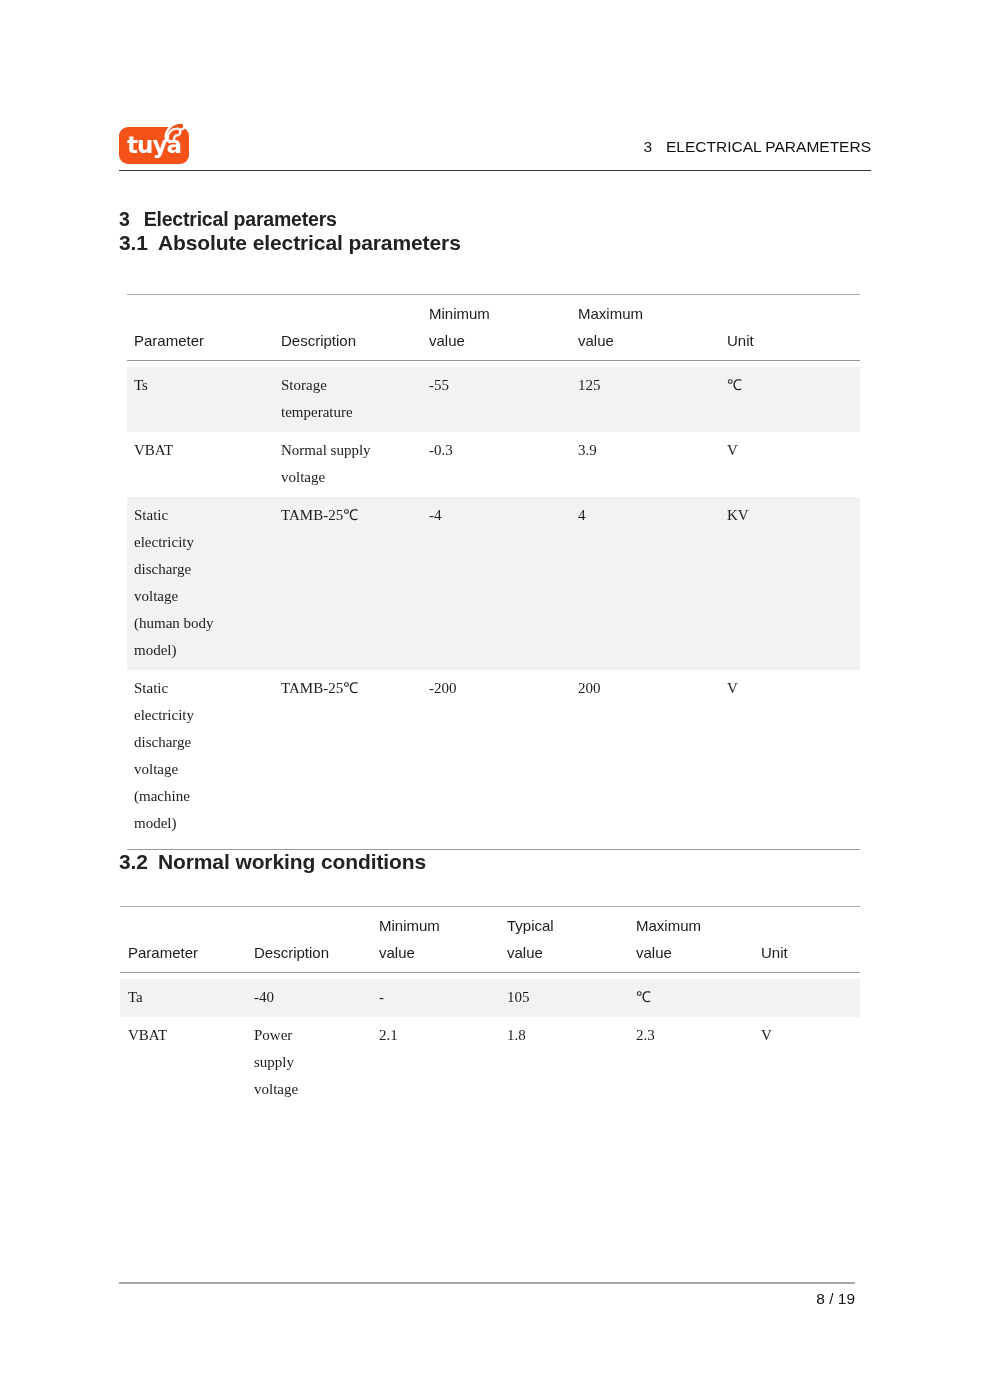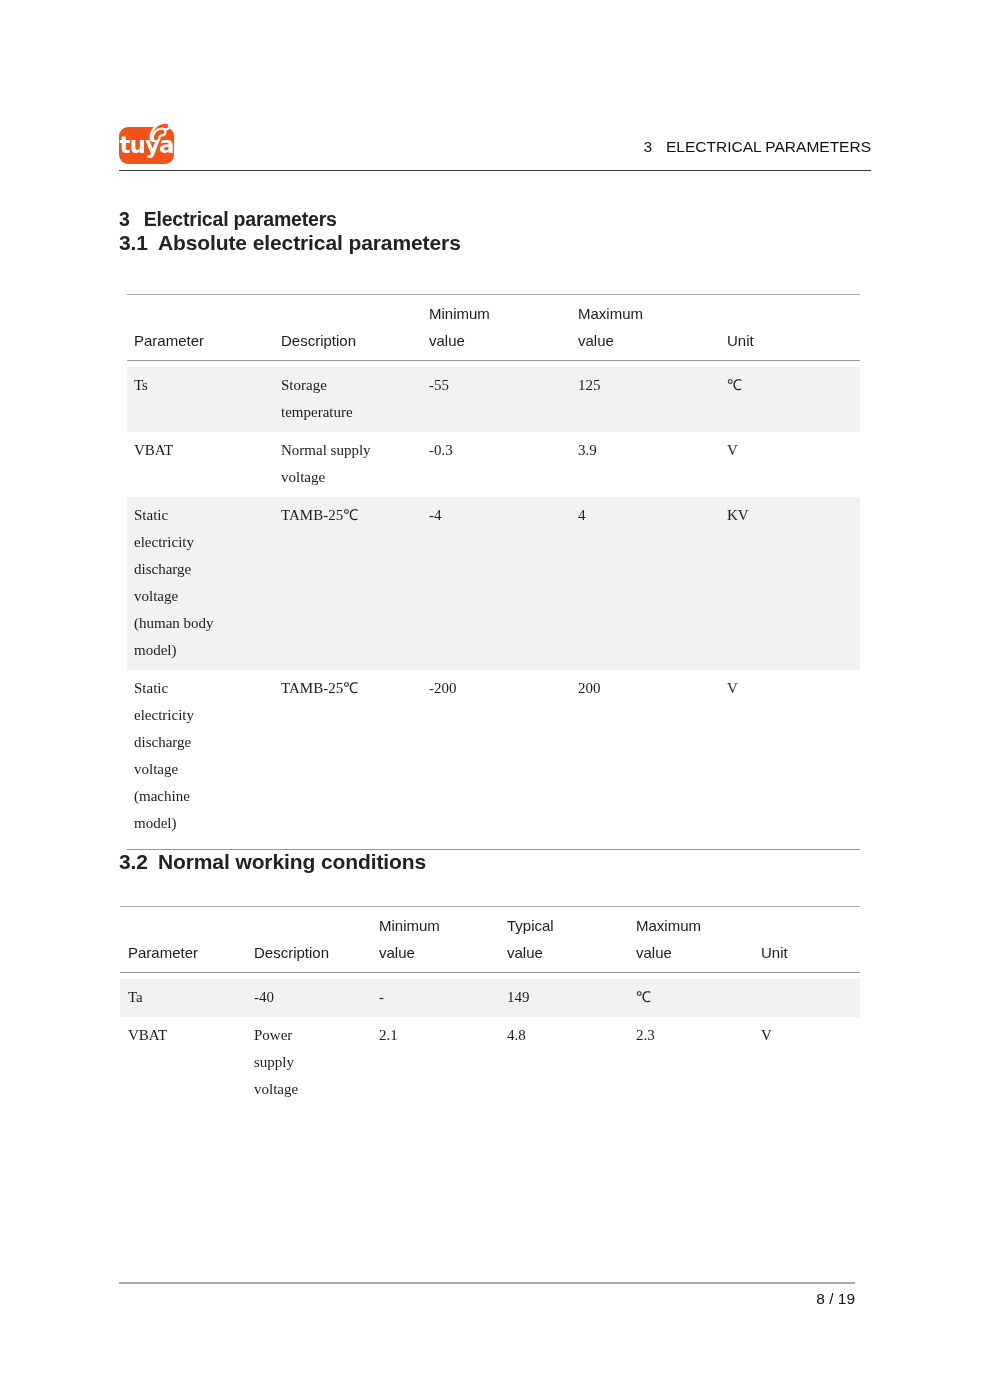--- a/index.html
+++ b/index.html
@@ -13,21 +13,21 @@
     color:#1c1c1c;
     overflow:hidden;
   }
   
   .hdr{
     display:flex;justify-content:space-between;align-items:flex-end;
     padding-top:127px;
   }
   .logo{
     position:relative;
-    width:55px;height:37px;
+    width:70px;height:37px;
     background:#f5521a;
     border-radius:9px;
     display:flex;align-items:center;justify-content:center;
   }
   .logo .logo-text{
     color:#ffffff;font-weight:bold;font-size:23px;letter-spacing:-1px;
     transform:translateY(-1px);
     font-family:"DejaVu Sans", sans-serif;
   }
   .logo svg{position:absolute;top:-17px;right:-8px;}
@@ -174,30 +174,30 @@
 value</div>
       <div class="th">Maximum
 value</div>
       <div class="th">Unit</div>
     </div>
     <div class="tbody">
       <div class="tr stripe">
         <div class="td">Ta</div>
         <div class="td">-40</div>
         <div class="td">-</div>
-        <div class="td">149</div>
+        <div class="td">105</div>
         <div class="td">℃</div>
       </div>
       <div class="tr">
         <div class="td">VBAT</div>
         <div class="td">Power
 supply
 voltage</div>
         <div class="td">2.1</div>
-        <div class="td">4.8</div>
+        <div class="td">1.8</div>
         <div class="td">2.3</div>
         <div class="td">V</div>
       </div>
     </div>
   </div>
 
   <div class="pgfoot">
     <div class="pgnum">8 / 19</div>
   </div>
 

